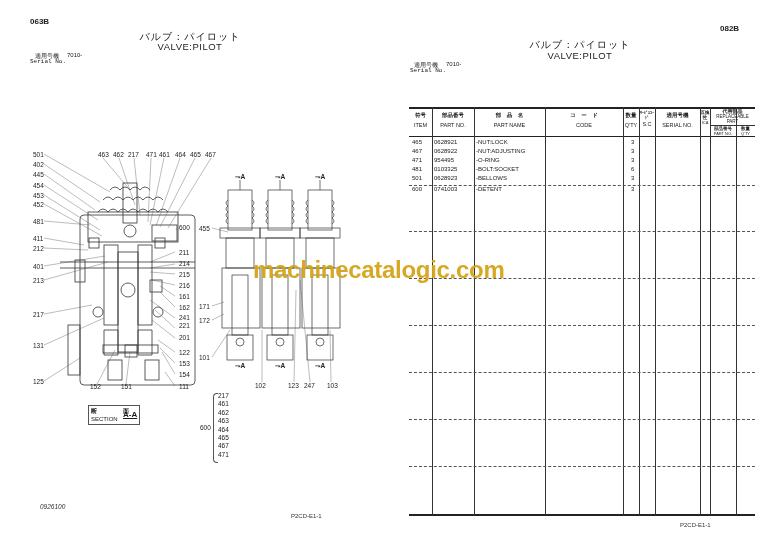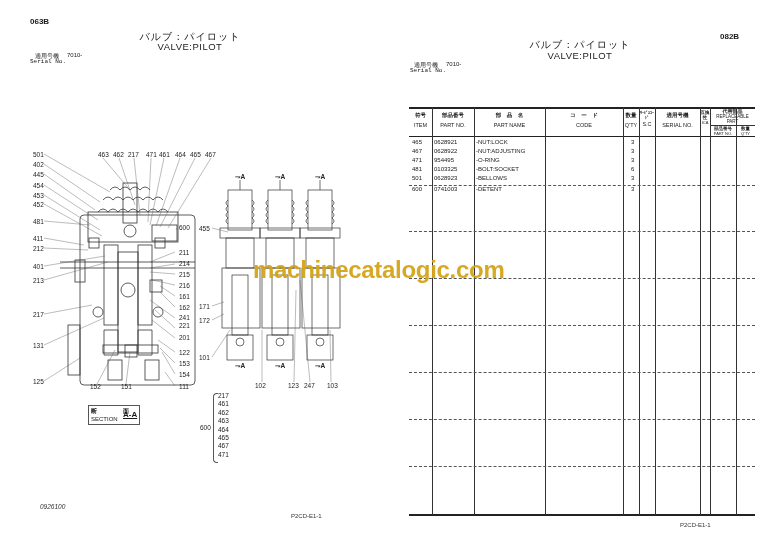--- a/index.html
+++ b/index.html
@@ -248,21 +248,21 @@
   <div>463</div>
   <div>464</div>
   <div>465</div>
   <div>467</div>
   <div>471</div>
 </div>
 
 <div class="abs footer-italic" style="left:40px;top:503px;">0926100</div>
 <div class="abs footer" style="left:291px;top:513px;">P2CD-E1-1</div>
 
-<div class="abs page-id" style="left:720px;top:32px;">082B</div>
+<div class="abs page-id" style="left:720px;top:24px;">082B</div>
 <div class="abs title-jp" style="left:520px;top:38px;width:120px;">バルブ：パイロット</div>
 <div class="abs title-en" style="left:520px;top:50px;width:120px;">VALVE:PILOT</div>
 <div class="abs serial-jp" style="left:414px;top:61px;">適用号機</div>
 <div class="abs serial-val" style="left:446px;top:61px;">7010-</div>
 <div class="abs serial-en" style="left:410px;top:67px;">Serial No.</div>
 
 <div>
   <div class="tbl-top"></div>
   <div class="tbl-hdr-bottom"></div>
   <div class="tbl-bottom"></div>

